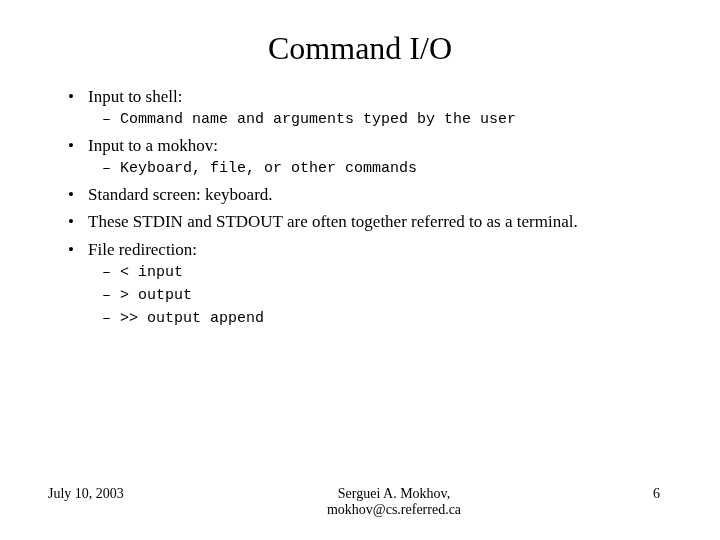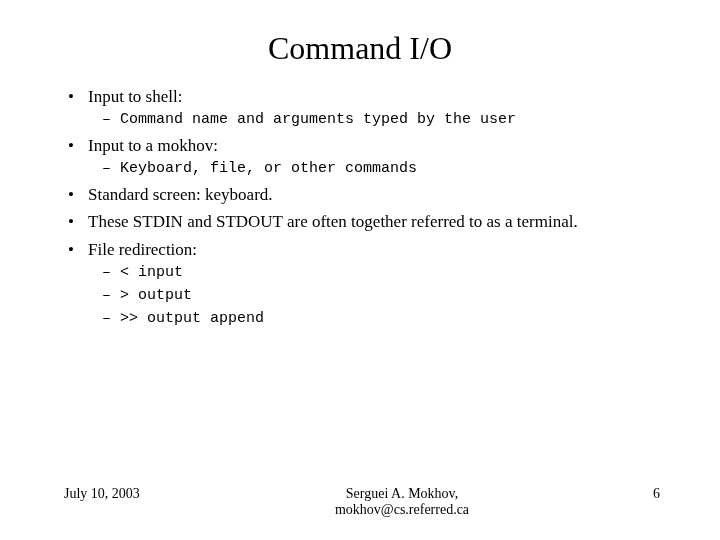--- a/index.html
+++ b/index.html
@@ -55,21 +55,21 @@
     }
     ul.level2 > li::before {
       content: "–";
       position: absolute;
       left: 14px;
       top: 0;
     }
     .footer {
       position: absolute;
       bottom: 22px;
-      left: 64px;
+      left: 48px;
       right: 60px;
       display: flex;
       justify-content: space-between;
       align-items: flex-start;
       font-size: 14px;
     }
     .footer-center {
       text-align: center;
       flex: 1;
     }

